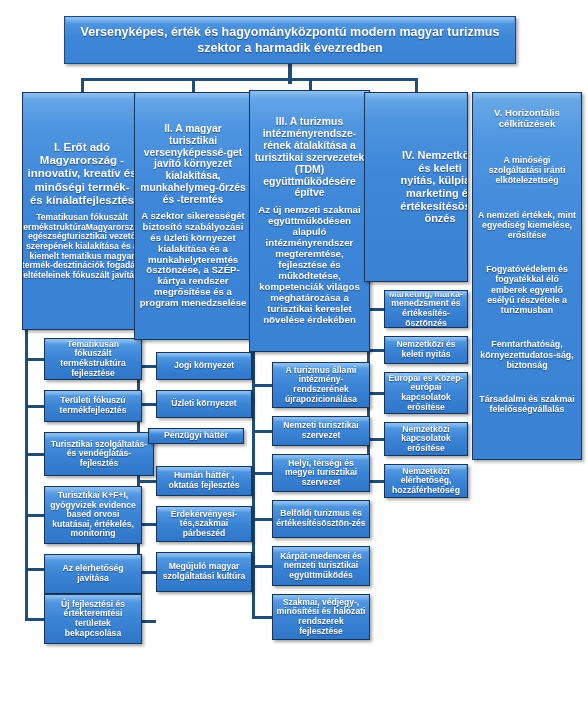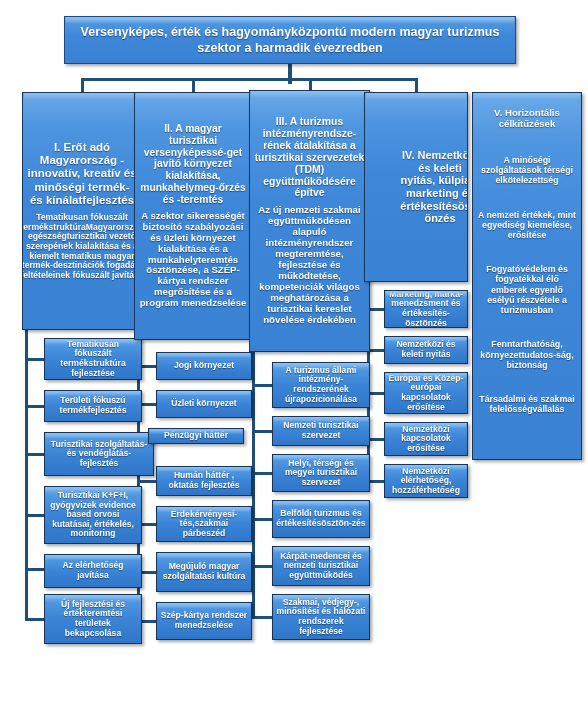--- a/index.html
+++ b/index.html
@@ -120,21 +120,21 @@
     </div>
     <div class="ln lnh" style="left: 25px; top: 453px; width: 19px; height: 3px;"></div>
     <div class="node leaf" style="left: 44px; top: 432px; width: 110px; height: 44px;">
       <div>Turisztikai szolgáltatás- és vendéglátás-fejlesztés</div>
     </div>
     <div class="ln lnh" style="left: 25px; top: 514px; width: 19px; height: 3px;"></div>
     <div class="node leaf" style="left: 44px; top: 486px; width: 98px; height: 58px;">
       <div>Turisztikai K+F+I, gyógyvizek evidence based orvosi kutatásai, értékelés, monitoring</div>
     </div>
     <div class="ln lnh" style="left: 25px; top: 568px; width: 19px; height: 3px;"></div>
-    <div class="node leaf" style="left: 44px; top: 554px; width: 98px; height: 34px;">
+    <div class="node leaf" style="left: 44px; top: 554px; width: 98px; height: 40px;">
       <div>Az elérhetőség javítása</div>
     </div>
     <div class="ln lnh" style="left: 25px; top: 618px; width: 19px; height: 3px;"></div>
     <div class="node leaf" style="left: 44px; top: 594px; width: 98px; height: 50px;">
       <div>Új fejlesztési és értékteremtési területek bekapcsolása</div>
     </div>
     <div class="node pillar" id="pillar2" style="left: 134px; top: 92px; width: 118px; height: 248px;">
       <div class="p-head">II. A magyar turisztikai versenyképessé-get javító környezet kialakítása, munkahelymeg-őrzés és -teremtés</div>
       <div class="p-body">A szektor sikerességét biztosító szabályozási és üzleti környezet kialakítása és a munkahelyteremtés ösztönzése, a SZÉP-kártya rendszer megrősítése és a program menedzselése</div>
     </div>
@@ -157,23 +157,20 @@
     </div>
     <div class="ln lnh" style="left: 137px; top: 523px; width: 19px; height: 3px;"></div>
     <div class="node leaf" style="left: 156px; top: 506px; width: 96px; height: 36px;">
       <div>Érdekérvényesí-tés,szakmai párbeszéd</div>
     </div>
     <div class="ln lnh" style="left: 137px; top: 571px; width: 19px; height: 3px;"></div>
     <div class="node leaf" style="left: 156px; top: 552px; width: 96px; height: 40px;">
       <div>Megújuló magyar szolgáltatási kultúra</div>
     </div>
     <div class="ln lnh" style="left: 137px; top: 620px; width: 19px; height: 3px;"></div>
-    <div class="node leaf" style="left: 156px; top: 602px; width: 96px; height: 38px;">
-      <div>Szép-kártya rendszer menedzselése</div>
-    </div>
     <div class="node pillar" id="pillar3" style="left: 249px; top: 90px; width: 121px; height: 262px;">
       <div class="p-head">III. A turizmus intézményrendsze-rének átalakítása a turisztikai szervezetek (TDM) együttműködésére építve</div>
       <div class="p-body">Az új nemzeti szakmai együttműködésen alapuló intézményrendszer megteremtése, fejlesztése és működtetése, kompetenciák világos meghatározása a turisztikai kereslet növelése érdekében</div>
     </div>
     <div class="ln lnv" style="left: 252px; top: 352px; width: 3px; height: 265px;"></div>
     <div class="ln lnh" style="left: 252px; top: 384px; width: 20px; height: 3px;"></div>
     <div class="node leaf" style="left: 272px; top: 362px; width: 98px; height: 46px;">
       <div>A turizmus állami intézmény-rendszerének újrapozicionálása</div>
     </div>
     <div class="ln lnh" style="left: 252px; top: 430px; width: 20px; height: 3px;"></div>
@@ -215,19 +212,19 @@
     <div class="ln lnh" style="left: 367px; top: 438px; width: 17px; height: 3px;"></div>
     <div class="node leaf" style="left: 384px; top: 422px; width: 84px; height: 34px;">
       <div>Nemzetközi kapcsolatok erősítése</div>
     </div>
     <div class="ln lnh" style="left: 367px; top: 480px; width: 17px; height: 3px;"></div>
     <div class="node leaf" style="left: 384px; top: 464px; width: 84px; height: 34px;">
       <div>Nemzetközi elérhetőség, hozzáférhetőség</div>
     </div>
     <div class="node" id="pillar5">
       <div class="v-head">V. Horizontális célkitűzések</div>
-      <div class="v-item">A minőségi szolgáltatások térségi elkötelezettség</div>
+      <div class="v-item">A minőségi szolgáltatási iránti elkötelezettség</div>
       <div class="v-item">A nemzeti értékek, mint egyediség kiemelése, erősítése</div>
       <div class="v-item">Fogyatóvédelem és fogyatékkal élő emberek egyenlő esélyű részvétele a turizmusban</div>
       <div class="v-item">Fenntarthatóság, környezettudatos-ság, biztonság</div>
       <div class="v-item">Társadalmi és szakmai felelősségvállalás</div>
     </div>
   </div>
 
 </body></html>

